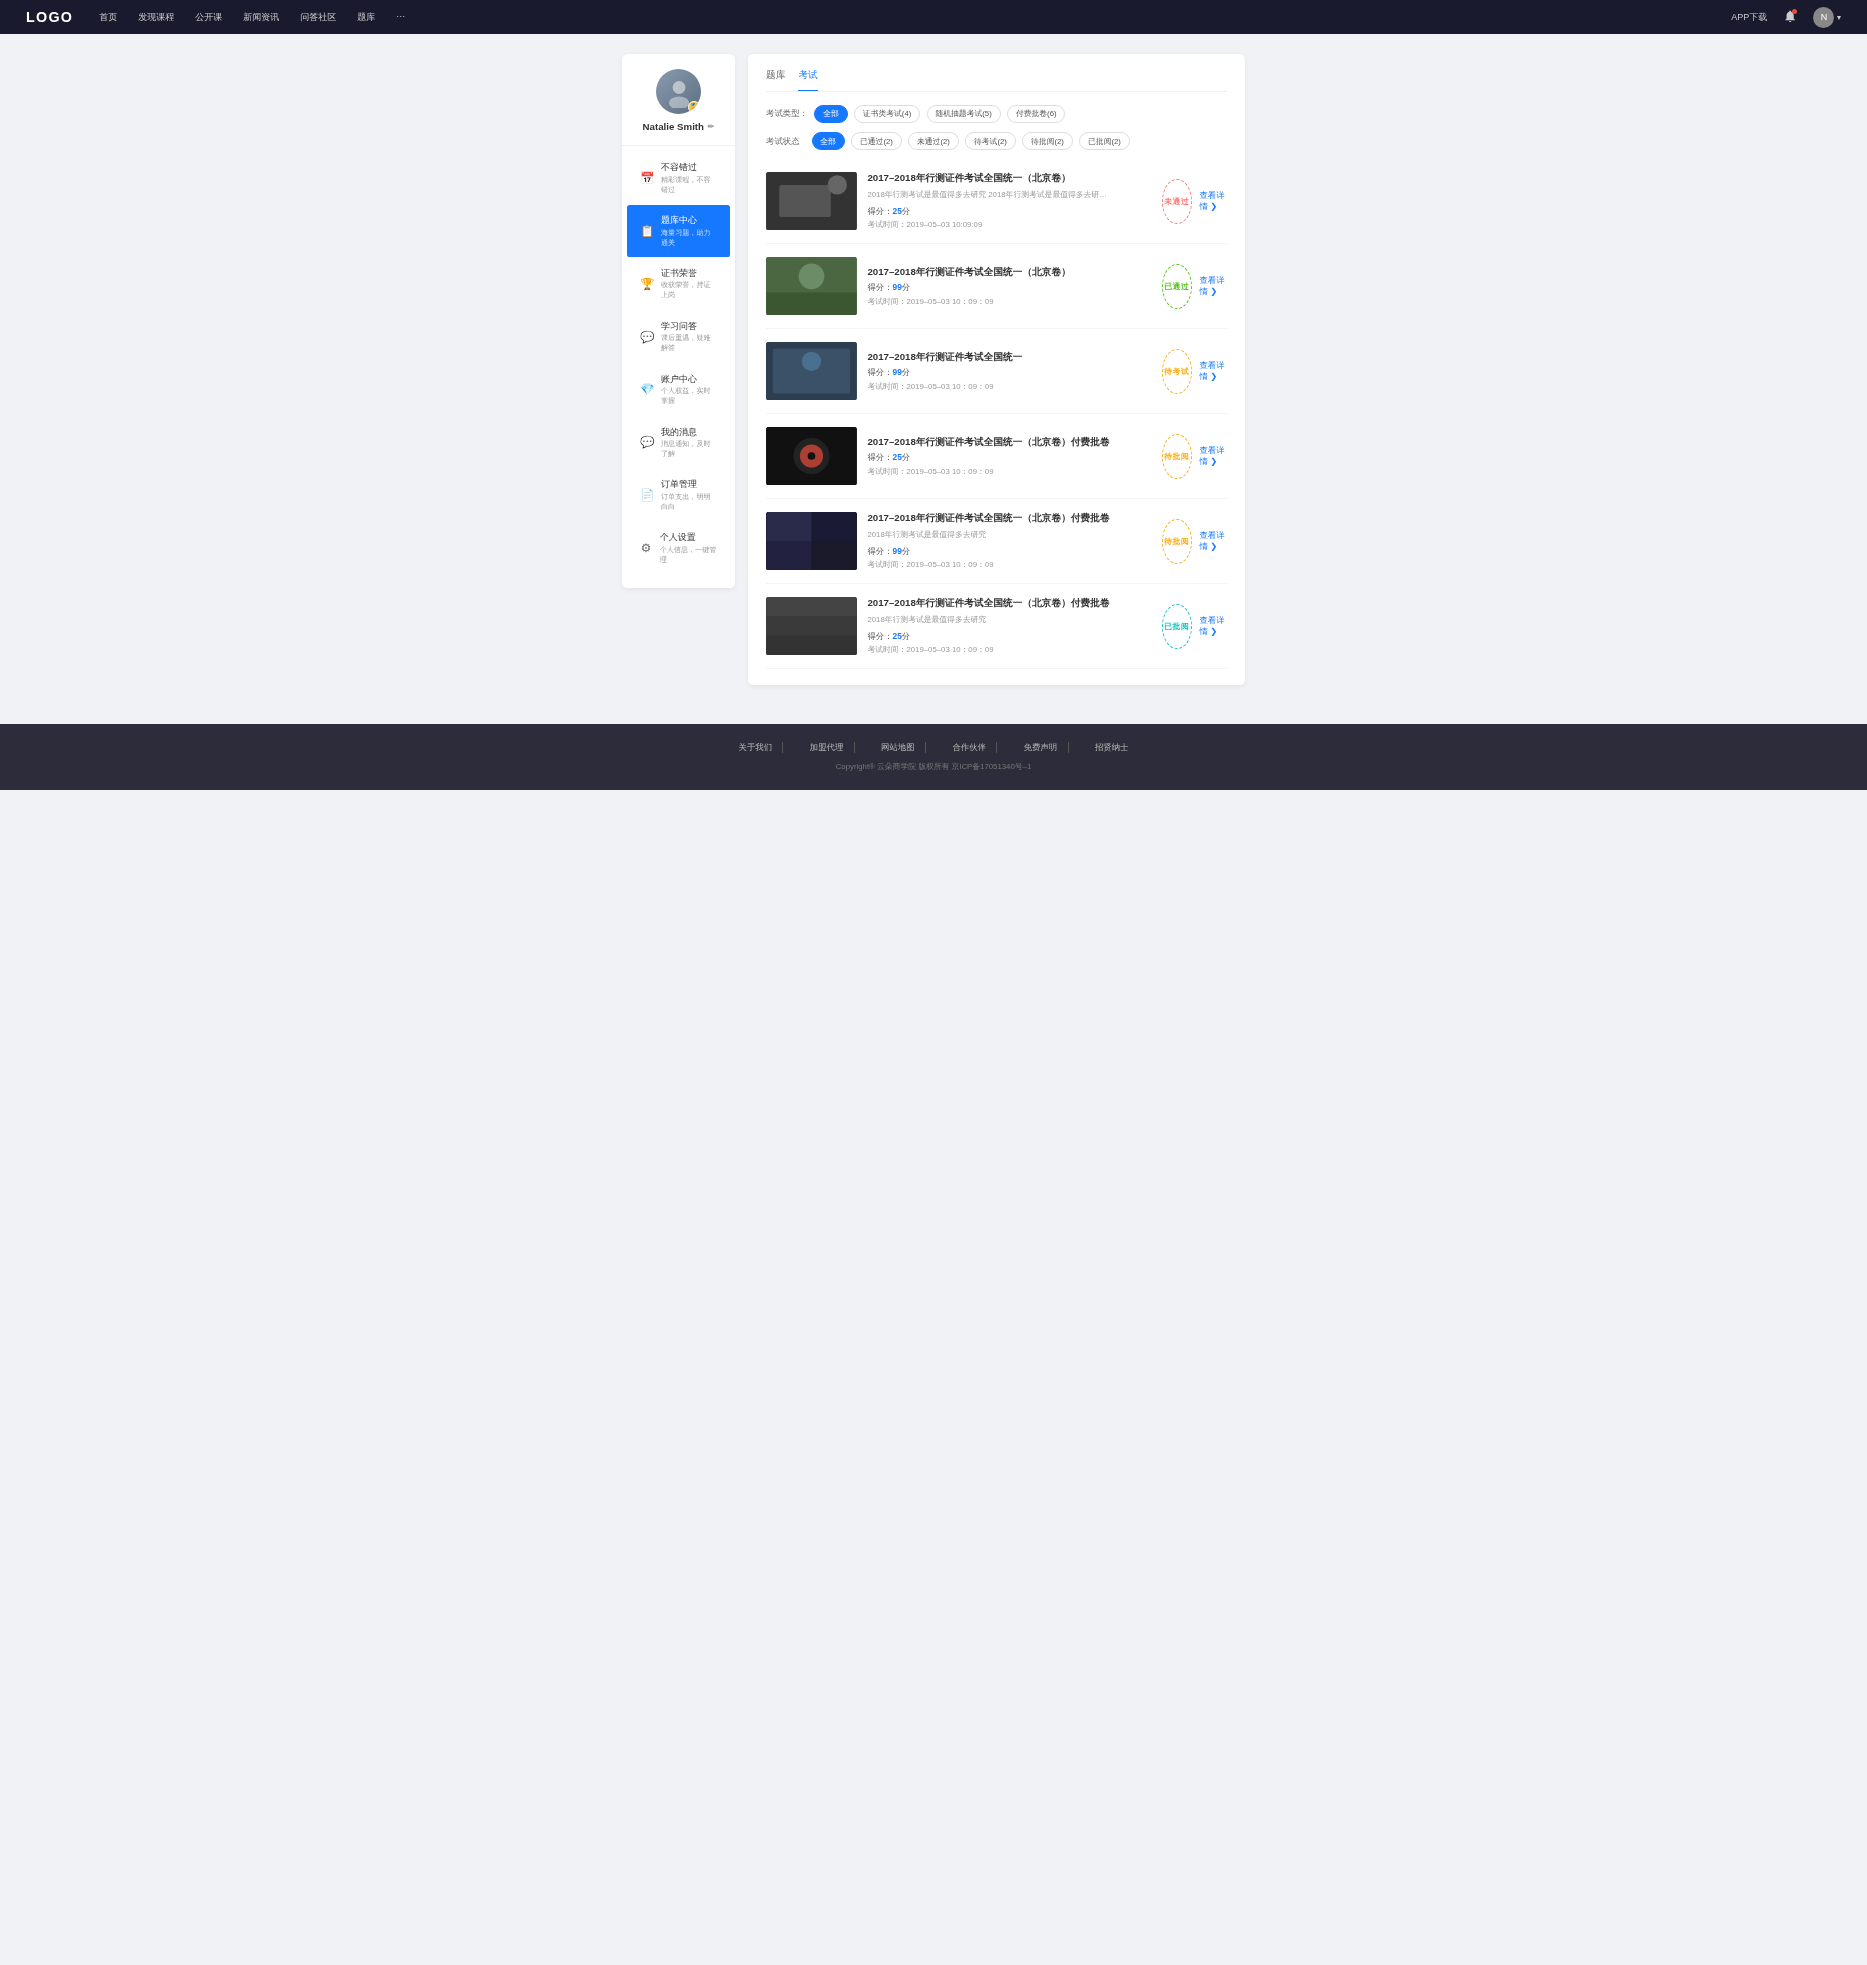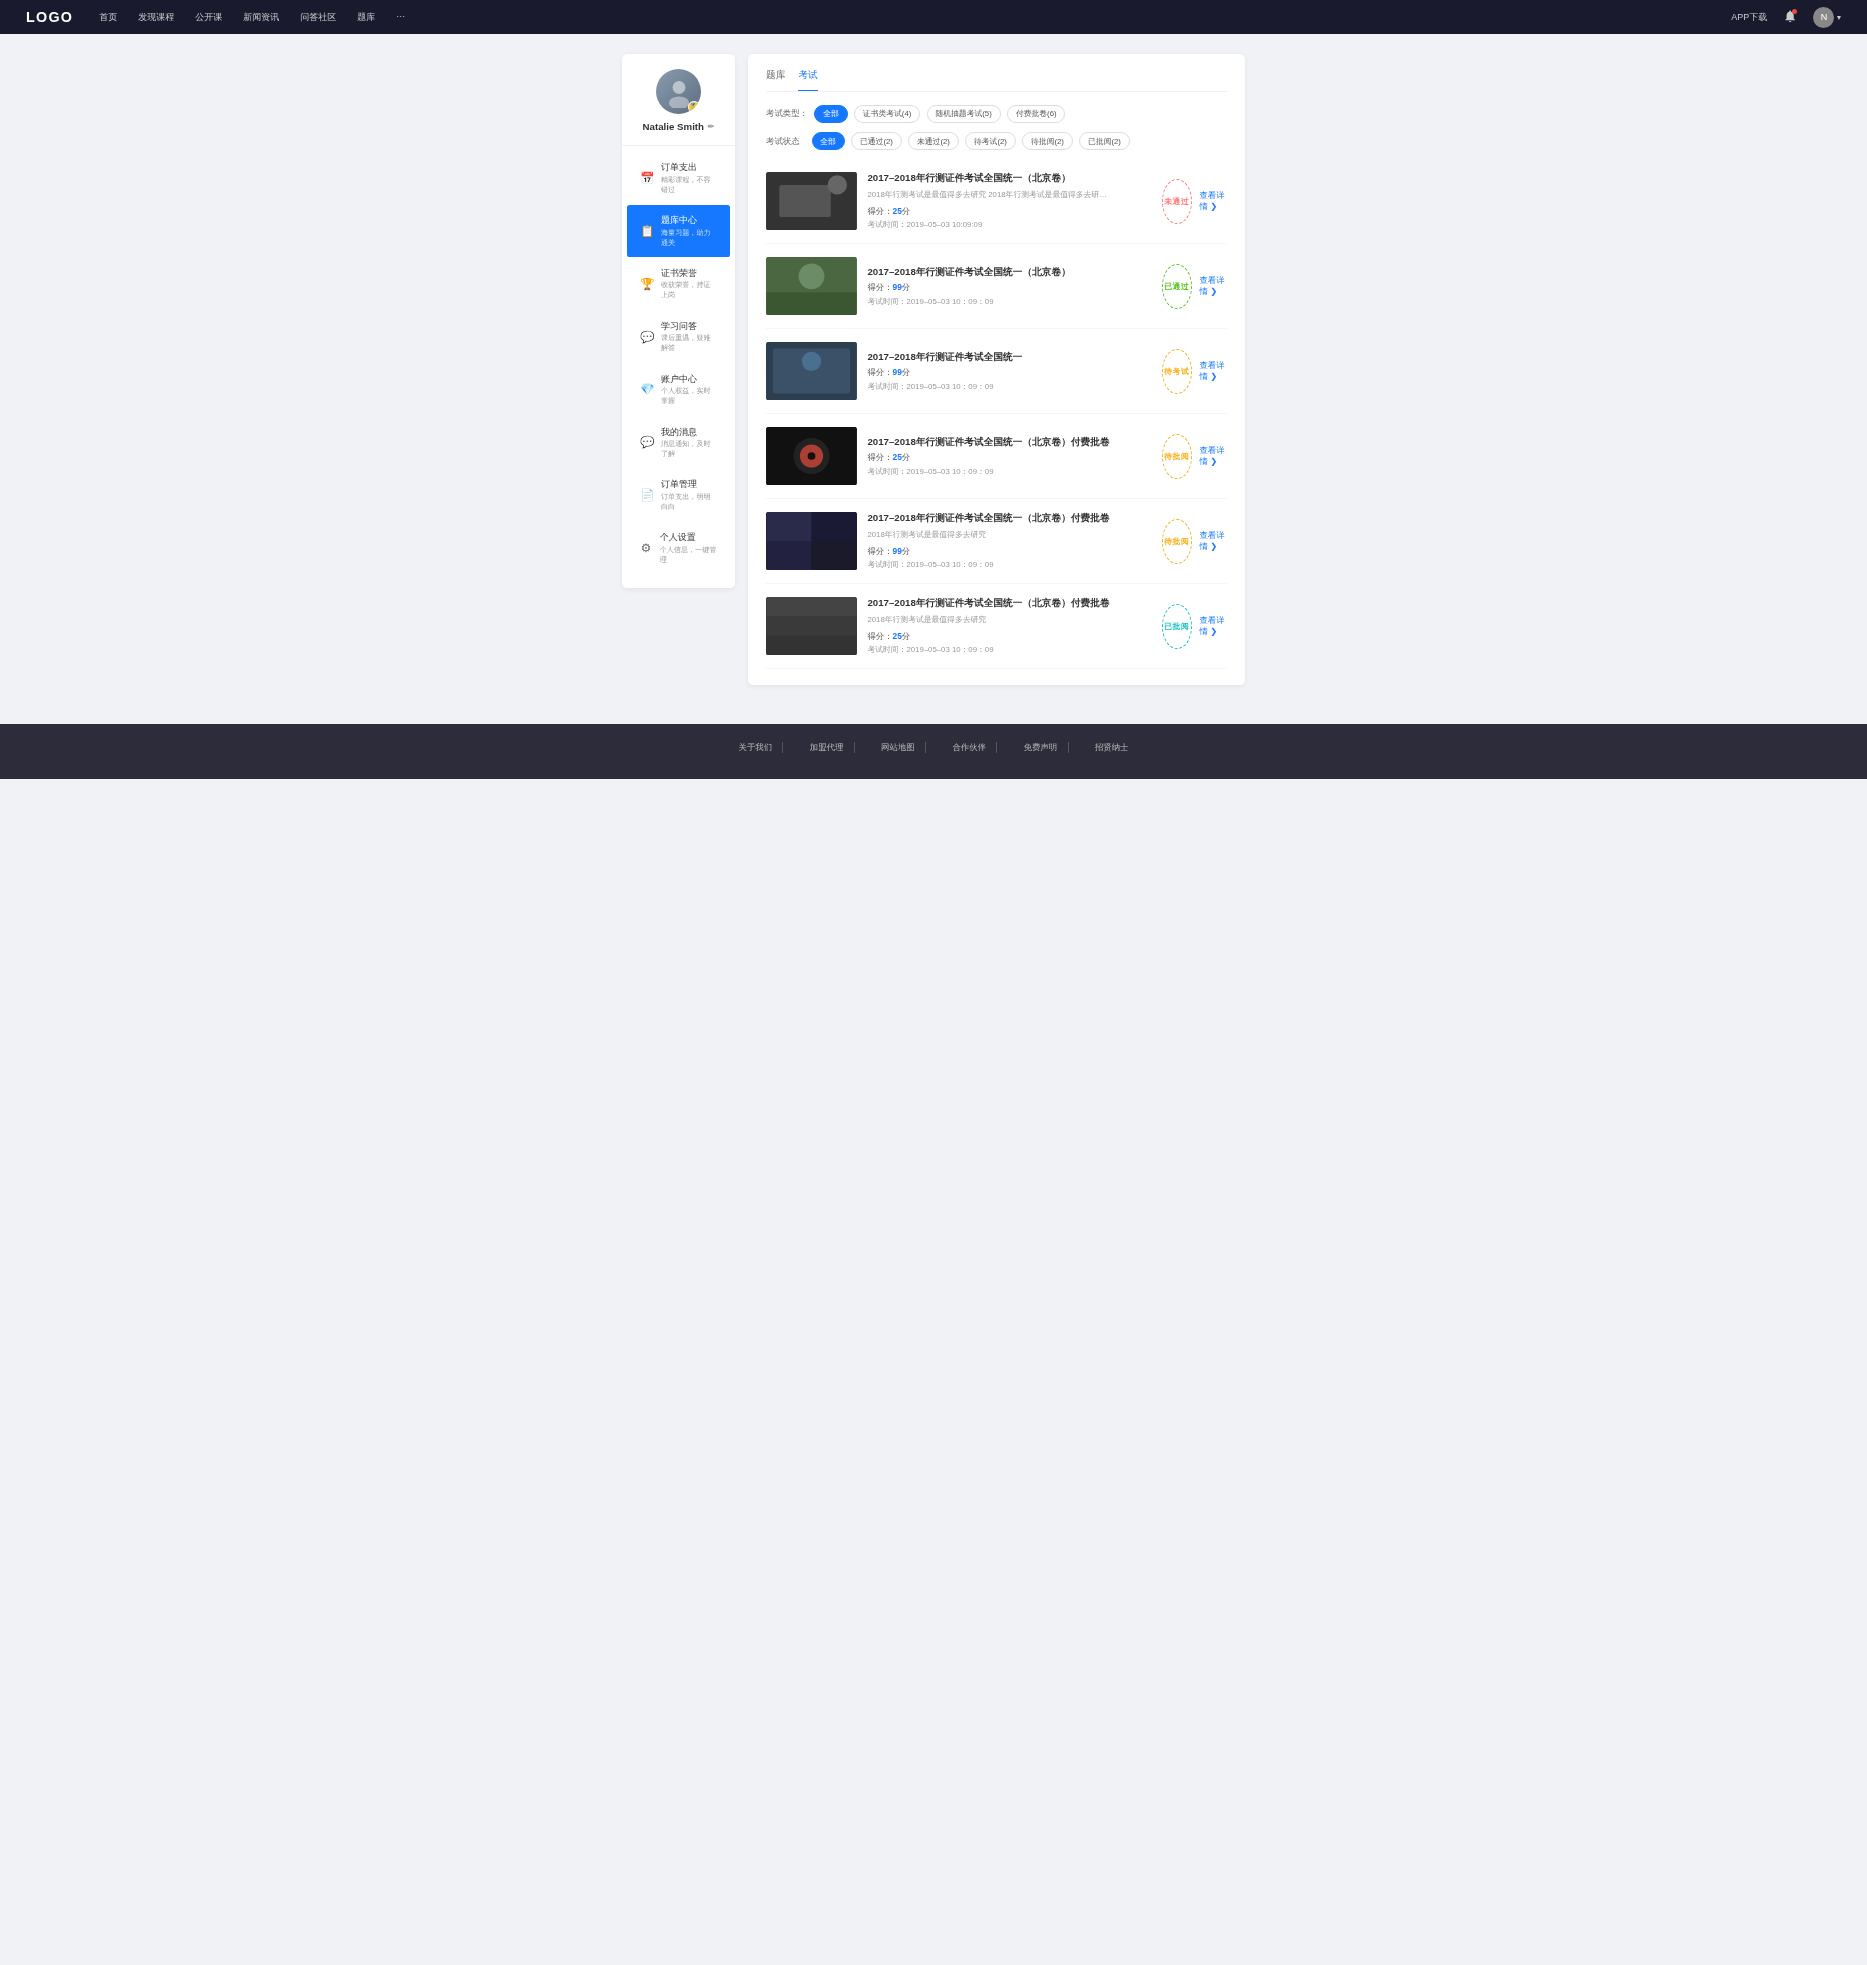--- a/index.html
+++ b/index.html
@@ -393,21 +393,21 @@
       </div>
       <div class="profile-name">
         <span>Natalie Smith</span>
         <span class="edit-icon">✏</span>
       </div>
     </div>
     <div class="sidebar-menu" id="sidebar-menu">
         <div class="sidebar-item">
     <span class="sidebar-item-icon">📅</span>
     <div class="sidebar-item-text">
-      <span class="sidebar-item-title">订单支出</span>
+      <span class="sidebar-item-title">不容错过</span>
       <span class="sidebar-item-subtitle">精彩课程，不容错过</span>
     </div>
   </div>
         <div class="sidebar-item active">
     <span class="sidebar-item-icon">📋</span>
     <div class="sidebar-item-text">
       <span class="sidebar-item-title">题库中心</span>
       <span class="sidebar-item-subtitle">海量习题，助力通关</span>
     </div>
   </div>
@@ -616,14 +616,15 @@
 
 <footer class="footer">
   <div class="footer-links" id="footer-links">
       <span class="footer-link">关于我们</span>
       <span class="footer-link">加盟代理</span>
       <span class="footer-link">网站地图</span>
       <span class="footer-link">合作伙伴</span>
       <span class="footer-link">免费声明</span>
       <span class="footer-link">招贤纳士</span>
     </div>
+  <div class="footer-copy">Copyright® 云朵商学院  版权所有    京ICP备17051340号–1</div>
 </footer>
 
 
 </body></html>

